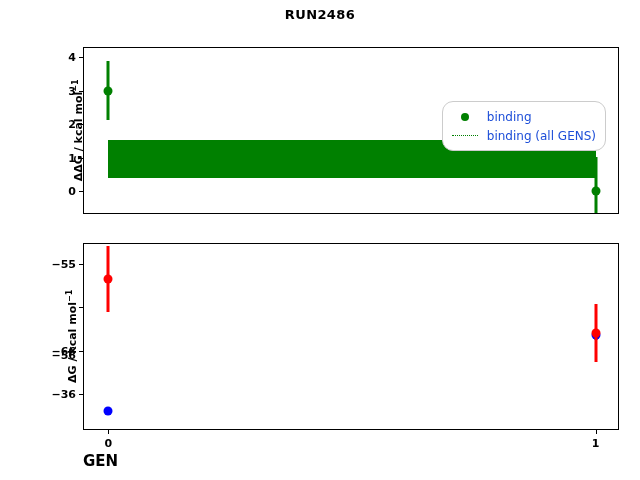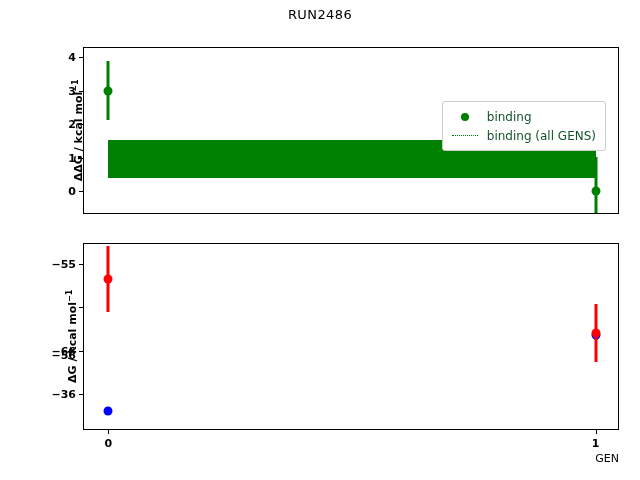--- a/index.html
+++ b/index.html
@@ -6,21 +6,21 @@
   body{
     width:640px;height:480px;background:#ffffff;
     font-family:"DejaVu Sans", sans-serif;
     overflow:hidden;position:relative;
   }
   #figure{position:absolute;left:0;top:0;width:640px;height:480px;}
 
   
   #fig-title{
     position:absolute;left:0;top:7px;width:640px;
-    text-align:center;font-size:13px;font-weight:normal;color:#000;
+    text-align:center;font-size:13px;font-weight:bold;color:#000;
     letter-spacing:0.4px;
   }
 
   
   .axes{position:absolute;box-sizing:border-box;border:1.6px solid #000;background:#fff;}
   #axes-top{left:83px;top:47px;width:536px;height:167px;}
   #axes-bottom{left:83px;top:243px;width:536px;height:187px;}
 
   .plotclip{position:absolute;left:0;top:0;right:0;bottom:0;overflow:hidden;}
 
@@ -33,34 +33,34 @@
     color:#000;transform:translateX(-50%);white-space:nowrap;}
 
   
   .ylabel{
     position:absolute;font-size:11px;font-weight:bold;color:#000;
     transform-origin:center center;transform:rotate(-90deg);
     white-space:nowrap;text-align:center;
   }
   #ylabel-top{left:-6px;top:50%;width:150px;margin-left:-75px;margin-top:-8px;}
   #ylabel-bottom{left:-12px;top:50%;width:150px;margin-left:-75px;margin-top:-8px;}
-  #xlabel{position:absolute;left:83px;top:452px;width:536px;text-align:right;
-    font-size:11px;font-weight:normal;color:#000;}
+  #xlabel{position:absolute;left:83px;top:452px;width:536px;text-align:left;
+    font-size:15px;font-weight:bold;color:#000;}
   .sup{font-size:8px;vertical-align:super;}
 
   
   .errbar{position:absolute;width:3px;transform:translateX(-50%);}
   .marker{position:absolute;width:9px;height:9px;border-radius:50%;
     transform:translate(-50%,-50%);}
   .band{position:absolute;}
 
   
   .legend{
-    position:absolute;background:#fff;border:1px solid #ccc;border-radius:3px;
-    padding:5px 9px 5px 7px;font-size:12px;color:#14532d;
+    position:absolute;background:#fff;border:1px solid #ccc;border-radius:11px;
+    padding:5px 9px 5px 7px;font-size:12px;color:#1d4ed8;
   }
   .legend-row{display:flex;align-items:center;height:19px;}
   .legend-key{width:30px;display:flex;align-items:center;justify-content:center;
     margin-right:7px;}
   .key-dot{width:8px;height:8px;border-radius:50%;display:block;}
   .key-dashed{width:26px;height:0;border-top:1.8px dotted #008000;display:block;}
   .legend-label{white-space:nowrap;}
   #legend-top{right:12px;top:53px;}
 </style>
 </head>

